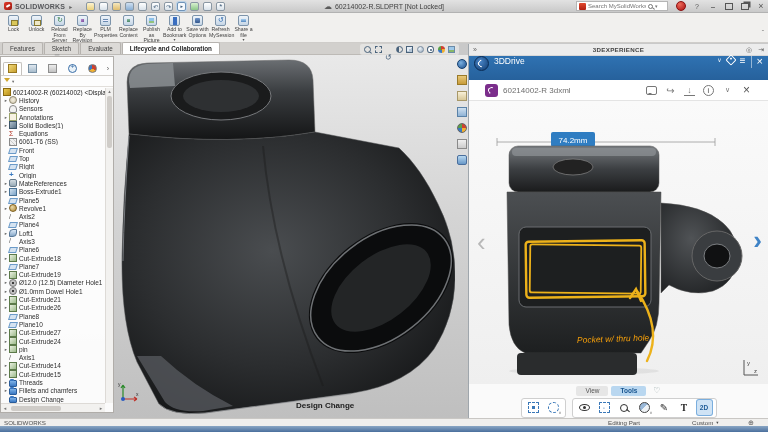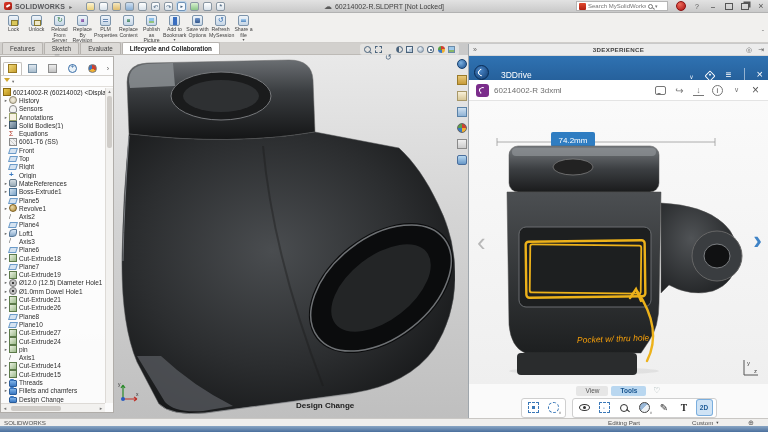--- a/index.html
+++ b/index.html
@@ -133,34 +133,34 @@
   .tp-view-palette-icon{background:linear-gradient(#cfe0ef,#8fb3d6);border:1px solid #5a82a8}
   .tp-appearances-icon{border-radius:50%;background:conic-gradient(#d04030 0 25%,#f0b030 0 50%,#3a78c2 0 75%,#58a048 0);border:1px solid #666}
   .tp-custom-properties-icon{background:linear-gradient(#f0f0f0,#cccccc);border:1px solid #8a8a8a}
   .tp-forum-icon{background:linear-gradient(#b8d8f0,#6898c8);border:1px solid #4a6f9d;border-radius:2px}
   
   .panel3dx{position:absolute;left:468px;top:44px;width:300px;height:374px;background:#fbfbfb;border-left:1px solid #9fa6ac;z-index:6}
   .pxheader{height:12px;background:#ececec;border-bottom:1px solid #d8d8d8;display:flex;align-items:center;padding:0 4px;font-size:6.2px;color:#444}
   .pxtitle{position:absolute;left:0;right:0;text-align:center;font-weight:bold;letter-spacing:.3px;pointer-events:none}
   .pxh-ic{color:#666;font-size:7px;z-index:1}
   .pxh-right{margin-left:auto;display:flex;gap:6px;z-index:1}
-  .bluebar{height:24px;background:linear-gradient(#2f72b2,#26619c);display:flex;align-items:flex-end;padding:0 5px;gap:12px}
+  .bluebar{height:24px;background:linear-gradient(#2f72b2,#26619c);display:flex;align-items:flex-start;padding:0 5px;gap:5px}
   .compass{width:15px;height:15px;border-radius:50%;background:radial-gradient(circle at 40% 35%,#4a86c8,#0e3a6e);border:1px solid #0a2c55;position:relative;flex:none}
   .compass::after{content:"";position:absolute;inset:3px;border:1.5px solid transparent;border-left-color:#fff;border-bottom-color:#fff;border-radius:50%;transform:rotate(40deg)}
   .appname{color:#fff;font-size:8.5px;flex:none}
   .bb-caret{color:#e8f0f8;font-size:6px;margin-left:auto}
   .pxsearch{width:92px;height:15px;background:#fff;border-radius:2px;display:flex;align-items:center;padding:0 4px;gap:3px;flex:none}
   .pxsearch input{border:none;outline:none;flex:1;font-size:7px;color:#555;min-width:0}
   .pxsearch .scaret{font-size:5.5px;color:#888}
   .bb-tag-icon{width:8px;height:8px;border:1.3px solid #fff;border-radius:1.5px;transform:rotate(45deg);position:relative;flex:none}
   .bb-tag-icon::after{content:"";position:absolute;left:1px;top:1px;width:2px;height:2px;border-radius:50%;background:#fff}
   .bb-menu-icon{color:#fff;font-size:10px;line-height:10px}
   .bb-div{width:1px;height:12px;background:rgba(255,255,255,.5)}
   .bb-close-icon{color:#fff;font-size:11px;line-height:11px}
-  .docrow{height:21px;background:#fff;border-bottom:1px solid #e4e4e4;display:flex;align-items:center;padding:0 7px;gap:5px}
+  .docrow{height:21px;background:#fff;border-bottom:1px solid #e4e4e4;display:flex;align-items:center;padding:0 16px;gap:5px}
   .docicon{width:13px;height:13px;border-radius:3px;background:#7b2d8b;position:relative;flex:none}
   .docicon::after{content:"";position:absolute;inset:3px;border:1.5px solid transparent;border-left-color:#fff;border-top-color:#fff;border-radius:50%;transform:rotate(-20deg)}
   .doctitle{font-size:8px;color:#6e6e6e;white-space:nowrap;overflow:hidden;flex:1}
   .dricons{display:flex;align-items:center;gap:8px}
   .dr{position:relative;display:inline-flex;align-items:center;justify-content:center;width:11px;height:11px;color:#777}
   .dr-comment-icon::before{content:"";width:10px;height:7px;border:1px solid #777;border-radius:2px}
   .dr-comment-icon::after{content:"";position:absolute;left:2px;bottom:-1px;border:2px solid transparent;border-top:2.5px solid #777}
   .dr-share-icon::before{content:"↪";font-size:10px}
   .dr-download-icon{border-bottom:1.4px solid #777}
   .dr-download-icon::before{content:"↓";font-size:9px;line-height:8px}

